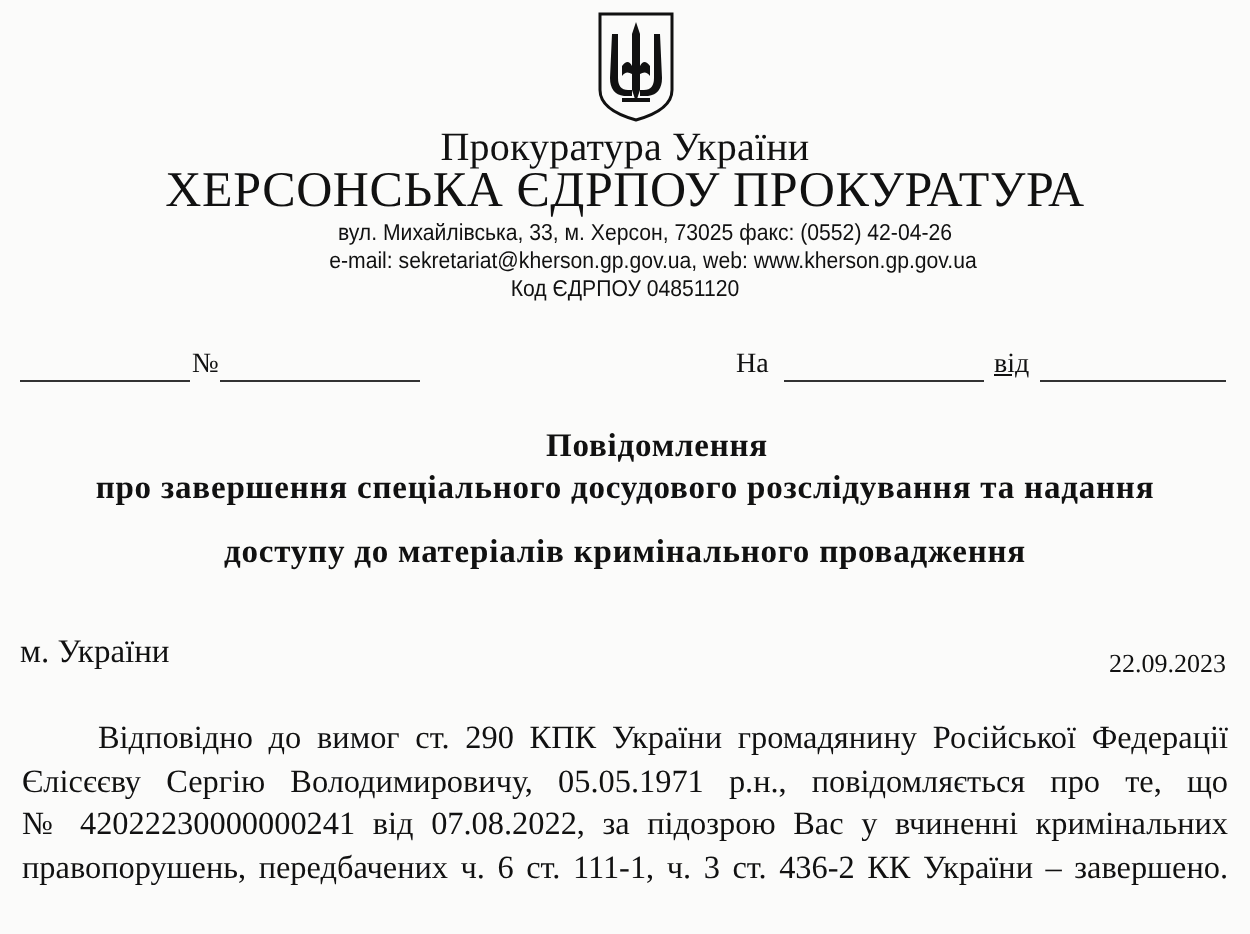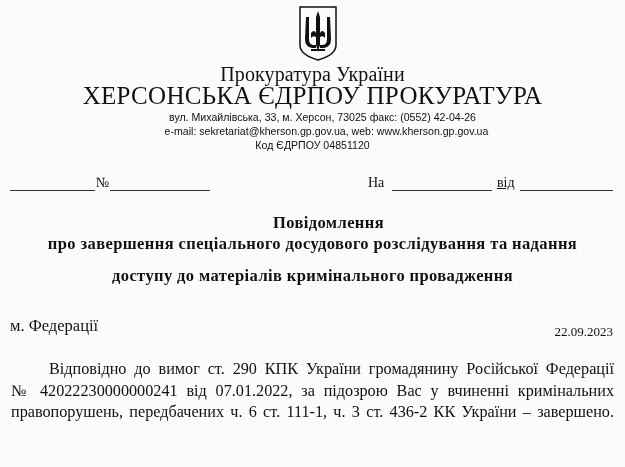--- a/index.html
+++ b/index.html
@@ -50,20 +50,21 @@
 
 <div class="abs small" style="left:368px; top:175px;">На</div>
 <div class="line" style="left:392px; top:190px; width:100px;"></div>
 <div class="abs small" style="left:497px; top:175px;text-decoration:underline;">від</div>
 <div class="line" style="left:520px; top:190px; width:93px;"></div>
 
 <div class="abs center title t1">Повідомлення</div>
 <div class="abs center title t2">про завершення спеціального досудового розслідування та надання</div>
 <div class="abs center title t3">доступу до матеріалів кримінального провадження</div>
 
-<div class="abs" style="left:10px; top:316px; font-size:16.5px;">м. Федерації</div>
+<div class="abs" style="left:10px; top:316px; font-size:16.5px;">м. України</div>
 <div class="abs" style="right:12px; top:324px; font-size:13px;">22.09.2023</div>
 
 <div class="abs body-text" style="top:359px;">
   <span class="body-line" style="padding-left:38px;">Відповідно до вимог ст. 290 КПК України громадянину Російської Федерації</span>
-  <span class="body-line">№ 42022230000000241 від 07.01.2022, за підозрою Вас у вчиненні кримінальних</span>
+  <span class="body-line">Єлісєєву Сергію Володимировичу, 05.05.1971 р.н., повідомляється про те, що</span>
+  <span class="body-line">№ 42022230000000241 від 07.08.2022, за підозрою Вас у вчиненні кримінальних</span>
   <span class="body-line">правопорушень, передбачених ч. 6 ст. 111-1, ч. 3 ст. 436-2 КК України – завершено.</span>
 </div>
 
 </body></html>

